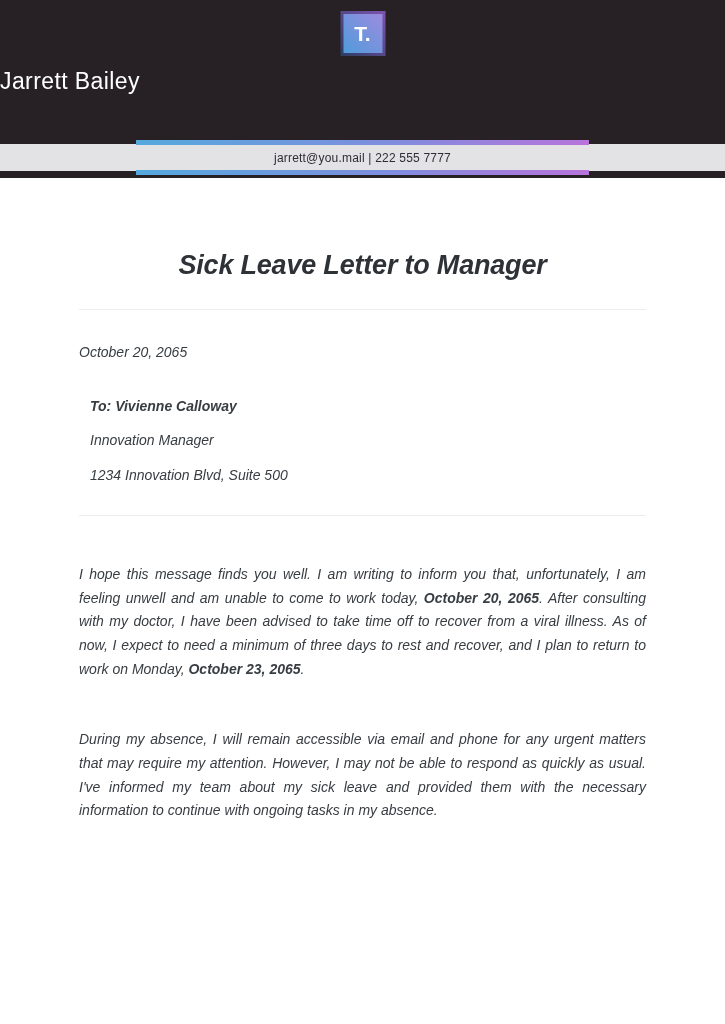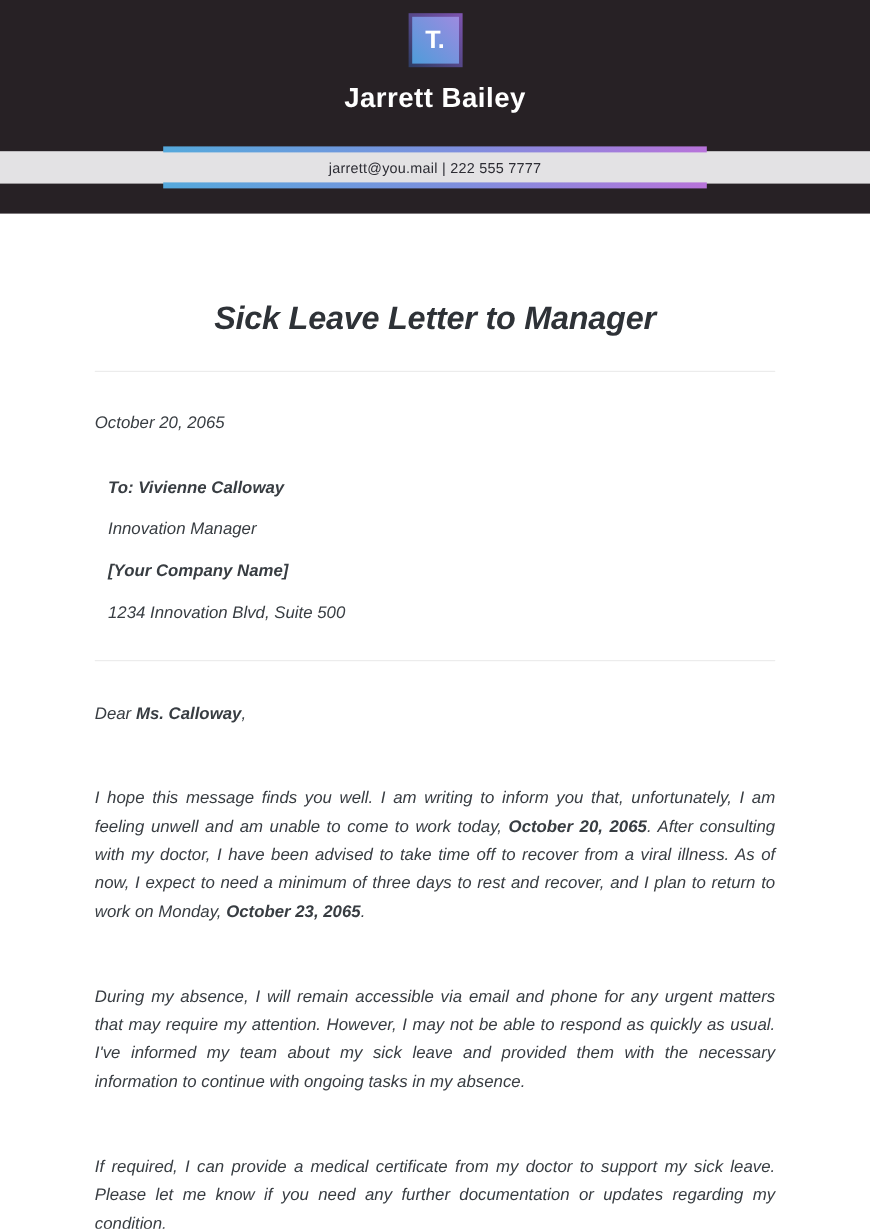--- a/index.html
+++ b/index.html
@@ -33,29 +33,28 @@
     background: linear-gradient(45deg, var(--logo-fill-start, #4f9cda), var(--logo-fill-end, #9d8be0));
     display: flex; align-items: center; justify-content: center;
     color: #ffffff;
     font-weight: 700;
     font-size: 21px;
   }
   .person-name {
     position: absolute;
     top: 68px; left: 0;
     width: 100%;
-    text-align: center;
     color: var(--header-text, #ffffff);
     font-size: 23px;
-    font-weight: 700;
+    font-weight: 400;
     letter-spacing: 0.4px;
   }
   .contact-strip {
     position: absolute;
-    top: 126px; left: 0;
+    top: 144px; left: 0;
     width: 100%; height: 27px;
     background: var(--band-bg, #e3e2e4);
     display: flex; align-items: center; justify-content: center;
   }
   .accent {
     position: absolute;
     left: 136px;
     width: 453px; height: 5px;
     background: linear-gradient(90deg, var(--accent-start, #55a9dc), var(--accent-mid, #7e8ede) 55%, var(--accent-end, #b873da));
   }
@@ -123,26 +122,23 @@
   <main class="letter-body">
     <h2 class="letter-title">Sick Leave Letter to Manager</h2>
 
     <hr class="divider">
 
     <p class="date-line">October 20, 2065</p>
 
     <div class="recipient">
       <p class="bold">To: Vivienne Calloway</p>
       <p>Innovation Manager</p>
-      <p class="bold">[Your Company Name]</p>
       <p>1234 Innovation Blvd, Suite 500</p>
     </div>
 
     <hr class="divider">
 
-    <p class="salutation">Dear <strong>Ms. Calloway</strong>,</p>
 
     <p class="para">I hope this message finds you well. I am writing to inform you that, unfortunately, I am feeling unwell and am unable to come to work today, <strong>October 20, 2065</strong>. After consulting with my doctor, I have been advised to take time off to recover from a viral illness. As of now, I expect to need a minimum of three days to rest and recover, and I plan to return to work on Monday, <strong>October 23, 2065</strong>.</p>
     <p class="para">During my absence, I will remain accessible via email and phone for any urgent matters that may require my attention. However, I may not be able to respond as quickly as usual. I've informed my team about my sick leave and provided them with the necessary information to continue with ongoing tasks in my absence.</p>
-    <p class="para">If required, I can provide a medical certificate from my doctor to support my sick leave. Please let me know if you need any further documentation or updates regarding my condition.</p>
   </main>
 
 </div>
 
 </body></html>

